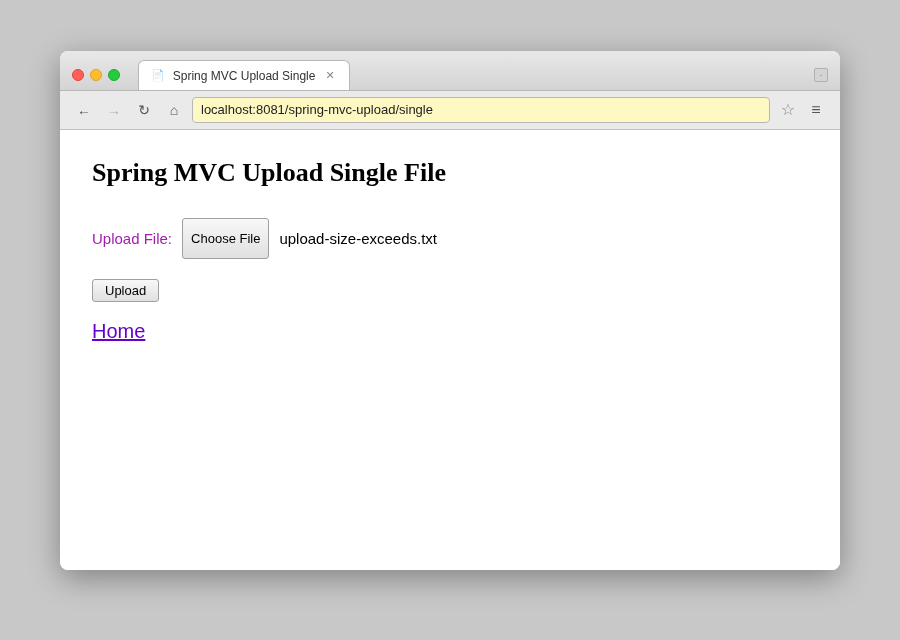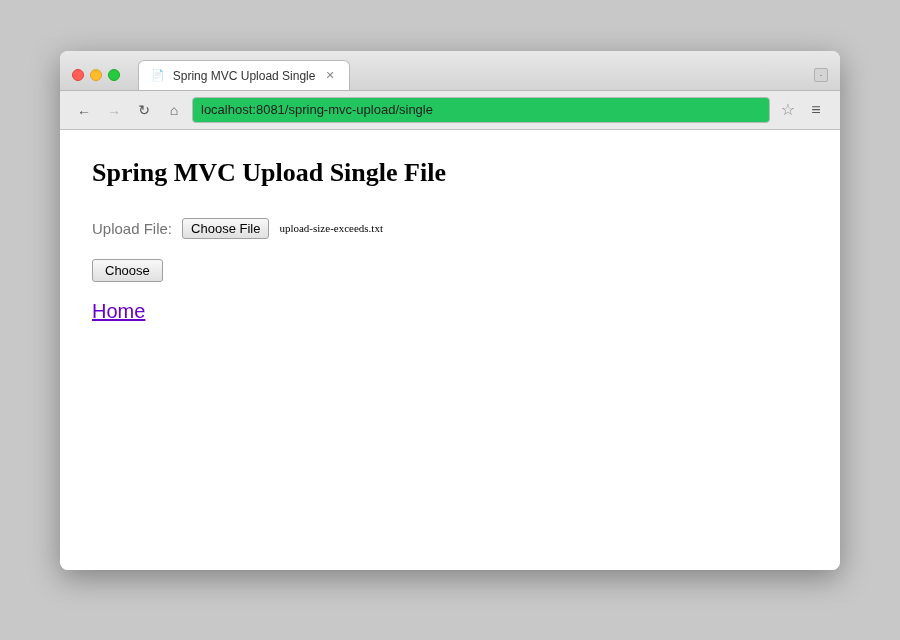--- a/index.html
+++ b/index.html
@@ -123,21 +123,21 @@
     }
     .nav-btn.disabled { color: #b0b0b0; cursor: default; }
 
     .address-bar {
       flex: 1;
       height: 26px;
       border: 1px solid #b8b8b8;
       border-radius: 4px;
       padding: 0 8px;
       font-size: 13px;
-      background: #22c55e;
+      background: #fef9c3;
       color: #222;
       outline: none;
     }
 
     .nav-actions {
       display: flex;
       gap: 4px;
       align-items: center;
     }
 
@@ -180,39 +180,39 @@
 
     .upload-row {
       display: flex;
       align-items: center;
       gap: 10px;
       margin-bottom: 20px;
     }
 
     .upload-label {
       font-size: 15px;
-      color: #737373;
+      color: #a21caf;
       font-family: Arial, sans-serif;
     }
 
     .choose-file-btn {
-      padding: 2px 8px;
+      padding: 12px 8px;
       font-size: 13px;
       background: linear-gradient(to bottom, #f8f8f8, #e0e0e0);
       border: 1px solid #a0a0a0;
       border-radius: 3px;
       cursor: pointer;
       color: #000;
       font-family: Arial, sans-serif;
     }
 
     .file-name {
-      font-size: 11px;
-      color: #000;
-      font-family: Liberation Serif, serif;
+      font-size: 15px;
+      color: #000;
+      font-family: Liberation Sans, sans-serif;
     }
 
     .upload-btn {
       display: block;
       padding: 3px 12px;
       font-size: 13px;
       background: linear-gradient(to bottom, #f8f8f8, #e0e0e0);
       border: 1px solid #a0a0a0;
       border-radius: 3px;
       cursor: pointer;
@@ -264,18 +264,18 @@
 
   <div class="page-content">
     <h1 class="page-title">Spring MVC Upload Single File</h1>
 
     <div class="upload-row">
       <span class="upload-label">Upload File:</span>
       <button class="choose-file-btn">Choose File</button>
       <span class="file-name">upload-size-exceeds.txt</span>
     </div>
 
-    <button class="upload-btn">Choose</button>
+    <button class="upload-btn">Upload</button>
 
     <a class="home-link">Home</a>
   </div>
 
 </div>
 
 </body></html>

